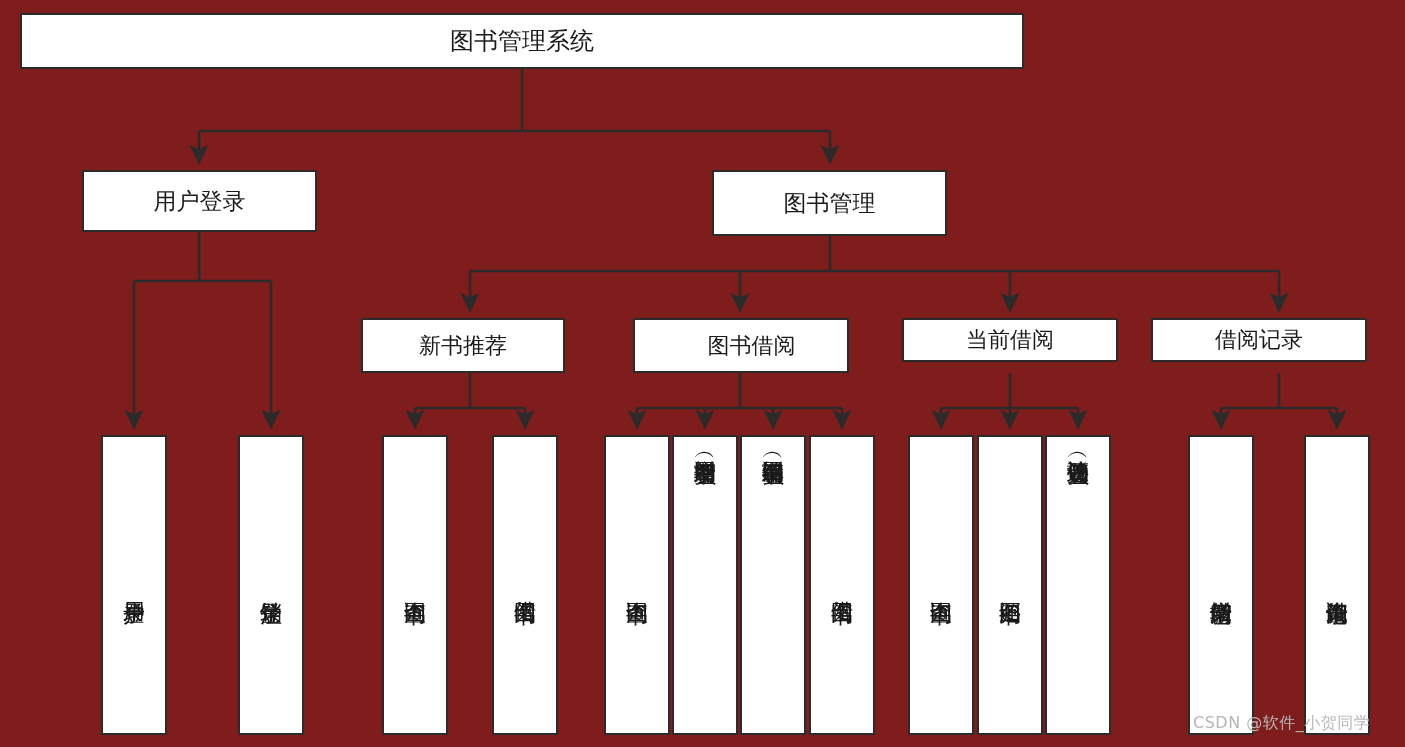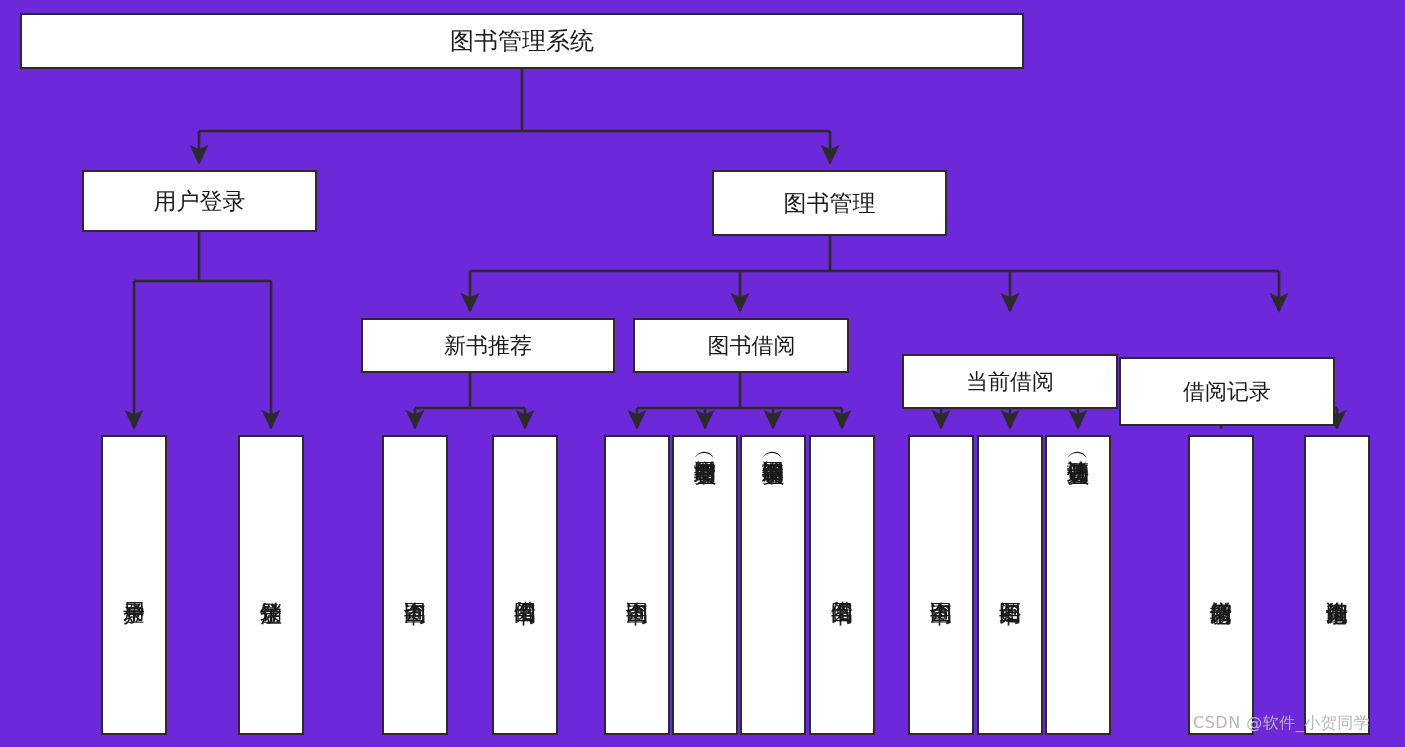--- a/index.html
+++ b/index.html
@@ -7,21 +7,21 @@
     padding: 0;
     background: #ffffff;
   }
   body {
     font-family: "DejaVu Sans", "Liberation Sans", sans-serif;
   }
   #canvas {
     position: relative;
     width: 1405px;
     height: 747px;
-    background: #6d28d9;
+    background: #7f1d1d;
     overflow: hidden;
   }
   #wires {
     position: absolute;
     left: 0; top: 0;
     width: 1405px;
     height: 747px;
     pointer-events: none;
   }
   .node {
@@ -124,24 +124,24 @@
       <path d="M 1221 408 L 1221 428" marker-end="url(#arrow)"></path>
       <path d="M 1337 408 L 1337 428" marker-end="url(#arrow)"></path>
     </g>
   </svg>
 
   <div class="node root" style="left:20px; top:13px; width:1004px; height:56px;">图书管理系统</div>
 
   <div class="node lvl1" style="left:82px; top:170px; width:235px; height:62px;">用户登录</div>
   <div class="node lvl1" style="left:712px; top:170px; width:235px; height:66px;">图书管理</div>
 
-  <div class="node lvl2" style="left:361px; top:318px; width:254px; height:55px;">新书推荐</div>
+  <div class="node lvl2" style="left:361px; top:318px; width:204px; height:55px;">新书推荐</div>
   <div class="node lvl2" style="left:633px; top:318px; width:216px; height:55px;padding-left:21px;">图书借阅</div>
-  <div class="node lvl2" style="left:902px; top:318px; width:216px; height:55px;margin-top:36px;">当前借阅</div>
-  <div class="node lvl2" style="left:1119px; top:318px; width:216px; height:69px;margin-top:39px;">借阅记录</div>
+  <div class="node lvl2" style="left:902px; top:318px; width:216px; height:44px;">当前借阅</div>
+  <div class="node lvl2" style="left:1151px; top:318px; width:216px; height:44px;">借阅记录</div>
 
   <div class="node leaf center-v" style="left:101px; top:435px; width:66px; height:300px;">
     <span class="vtext">用户登录</span>
   </div>
   <div class="node leaf center-v" style="left:238px; top:435px; width:66px; height:300px;">
     <span class="vtext">注销登录</span>
   </div>
 
   <div class="node leaf center-v" style="left:382px; top:435px; width:66px; height:300px;">
     <span class="vtext">查询图书</span>

